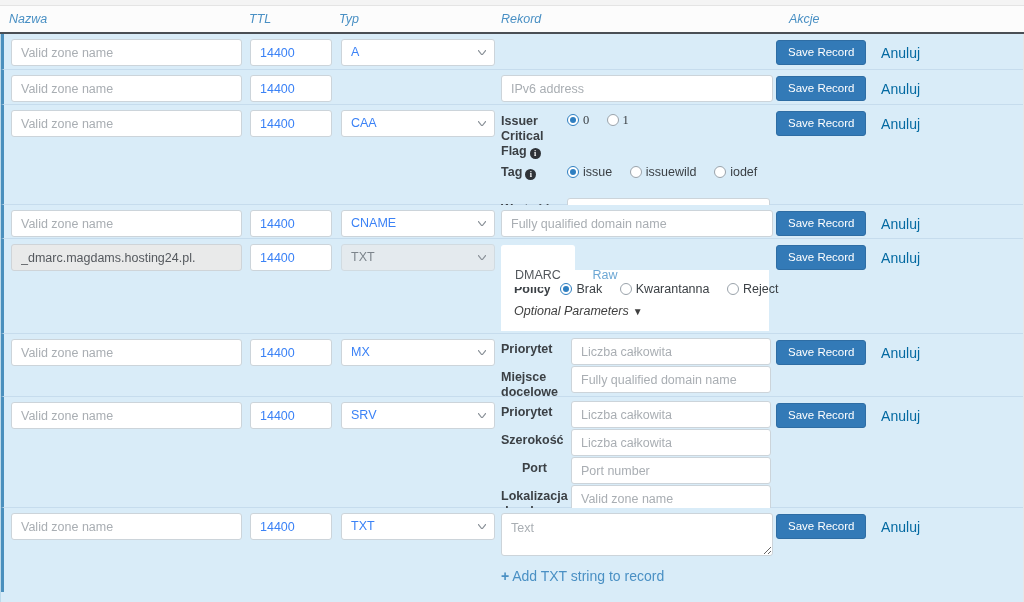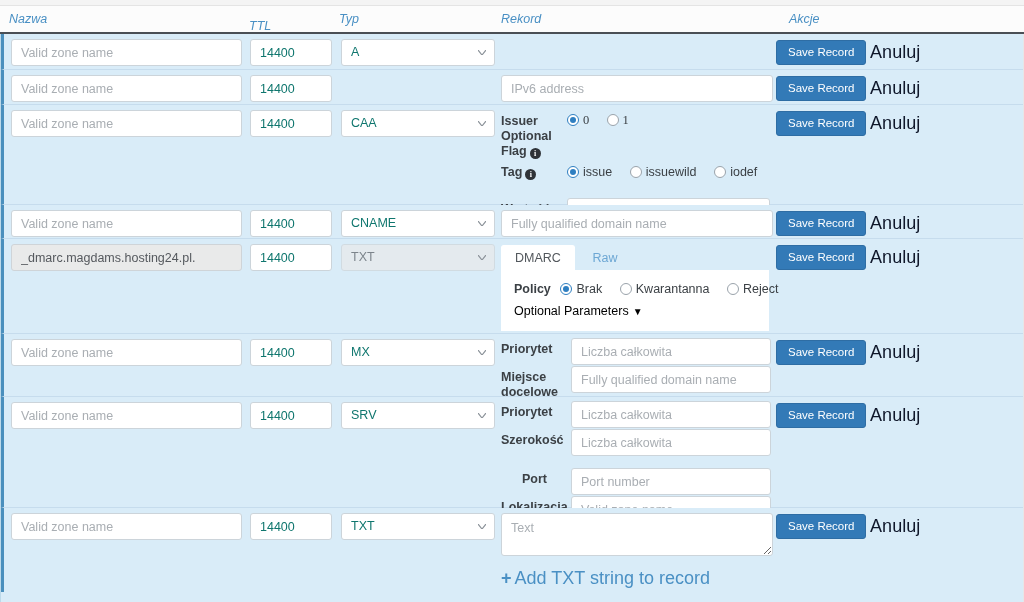--- a/index.html
+++ b/index.html
@@ -40,21 +40,21 @@
   }
   .thead .th {
     position: absolute;
     top: 6px;
     font-size: 12.5px;
     color: #4a90c4;
     font-family: "Liberation Sans", sans-serif;
     font-style: italic;
   }
   .th-nazwa  { left: 9px; }
-  .th-ttl    { left: 249px; margin-top: 7px; }
+  .th-ttl    { left: 249px; }
   .th-typ    { left: 339px; }
   .th-rekord { left: 501px; color: #42474d; }
   .th-akcje  { left: 789px; color: #42474d; }
 
   
   .tbody {
     background: #d9ecf8;
     border-left: 1px solid #bcd9ea;
     border-right: 1px solid #e7e7e7;
     border-bottom: 1px solid #e7e7e7;
@@ -76,21 +76,21 @@
   .c-name   { left: 7px;   width: 231px; }
   .c-ttl    { left: 246px; width: 82px;  }
   .c-type   { left: 337px; width: 154px; }
   .c-rec    { left: 497px; width: 272px; }
   .c-act    { left: 772px; width: 240px; }
 
   
   input.txt, select.sel, textarea.ta {
     font-family: "Liberation Sans", sans-serif;
     font-size: 12.5px;
-    color: #0f766e;
+    color: #3b82f6;
     background: #ffffff;
     border: 1px solid #ccd4da;
     border-radius: 3px;
     box-sizing: border-box;
     outline: none;
     padding: 0 9px;
   }
   input.txt, select.sel {
     height: 27px;
     line-height: 25px;
@@ -145,22 +145,23 @@
     color: #ffffff;
     font-size: 11.5px;
     font-family: "Liberation Sans", sans-serif;
     padding: 5px 11px 6px 11px;
     line-height: 12px;
     cursor: pointer;
     vertical-align: middle;
   }
   .link-cancel {
     display: inline-block;
-    color: #0f172a;
-    font-size: 18px;
+    margin-left: 11px;
+    color: #0369a1;
+    font-size: 14px;
     text-decoration: none;
     cursor: pointer;
     vertical-align: middle;
   }
 
   
   .subfield {
     position: relative;
     margin-bottom: 6px;
     min-height: 27px;
@@ -235,21 +236,21 @@
   
   .tabpanel { width: 268px; }
   .tabbar {
     height: 26px;
     border-bottom: 1px solid #ffffff;
     position: relative;
   }
   .tab {
     display: inline-block;
     font-size: 12.5px;
-    padding: 5px 13px 5px 13px;
+    padding: 22px 13px 5px 13px;
     border: 1px solid transparent;
     border-bottom: none;
     border-radius: 3px 3px 0 0;
     cursor: pointer;
     color: #6da7d4;
     position: relative;
     top: 1px;
   }
   .tab.active {
     background: #ffffff;
@@ -263,30 +264,31 @@
     padding: 10px 12px 12px 12px;
   }
   .policy-row { white-space: nowrap; margin-bottom: 8px; }
   .policy-label {
     font-size: 12.5px;
     font-weight: bold;
     color: #3b4045;
     margin-right: 6px;
   }
   .optparams {
-    color: #000000;
+    color: #404040;
     font-size: 12.5px;
     cursor: pointer;
+    font-style: italic;
   }
   .optparams .caret { margin-left: 4px; font-size: 10px; }
 
   .addtxt {
     margin-top: 9px;
     color: #4a90c4;
-    font-size: 18px;
+    font-size: 14px;
     cursor: pointer;
     white-space: nowrap;
   }
   .addtxt .plus { font-weight: bold; margin-right: 3px; }
 </style>
 </head>
 <body>
 
 <div class="page">
 
@@ -355,21 +357,21 @@
         <span class="chev">
           <svg viewBox="0 0 8 5" width="8" height="5">
               <path d="M0 0 L4 5 L8 0" fill="none" stroke="#8b9299" stroke-width="1.2"></path>
             </svg>
         </span>
       </div>
 
       <div class="cell c-rec" style="top:5px;width:280px;">
 
         <div class="subfield" style="min-height:44px;">
-          <div class="sublabel" style="width:62px;"><span>Issuer Optional Flag</span><span class="info-ico">i</span></div>
+          <div class="sublabel" style="width:62px;"><span>Issuer Critical Flag</span><span class="info-ico">i</span></div>
           <div class="subctl radio-group" style="margin-left:66px;padding-top:2px;font-family:Liberation Serif, serif;">
             <span class="radio-item"><span class="rdot on"></span><span>0</span></span>
             <span class="radio-item"><span class="rdot"></span><span>1</span></span>
           </div>
         </div>
 
         <div class="subfield" style="margin-bottom:11px;">
           <div class="sublabel" style="width:62px;top:5px;"><span>Tag</span><span class="info-ico">i</span></div>
           <div class="subctl radio-group" style="margin-left:66px;">
             <span class="radio-item"><span class="rdot on"></span><span>issue</span></span>
@@ -514,21 +516,21 @@
             </svg>
         </span>
       </div>
       <div class="cell c-rec" style="top:4px;width:280px;">
         <div class="subfield" style="margin-bottom:1px;">
           <div class="sublabel" style="width:68px;">Priorytet</div>
           <div class="subctl">
             <input class="txt" type="text" placeholder="Liczba całkowita" style="">
           </div>
         </div>
-        <div class="subfield" style="margin-bottom:12px;text-decoration:underline;">
+        <div class="subfield" style="margin-bottom:1px;text-decoration:underline;">
           <div class="sublabel" style="width:68px;">Szerokość</div>
           <div class="subctl">
             <input class="txt" type="text" placeholder="Liczba całkowita" style="">
           </div>
         </div>
         <div class="subfield" style="margin-bottom:1px;">
           <div class="sublabel" style="width:68px;margin-left:21px;">Port</div>
           <div class="subctl">
             <input class="txt" type="text" placeholder="Port number" style="">
           </div>

